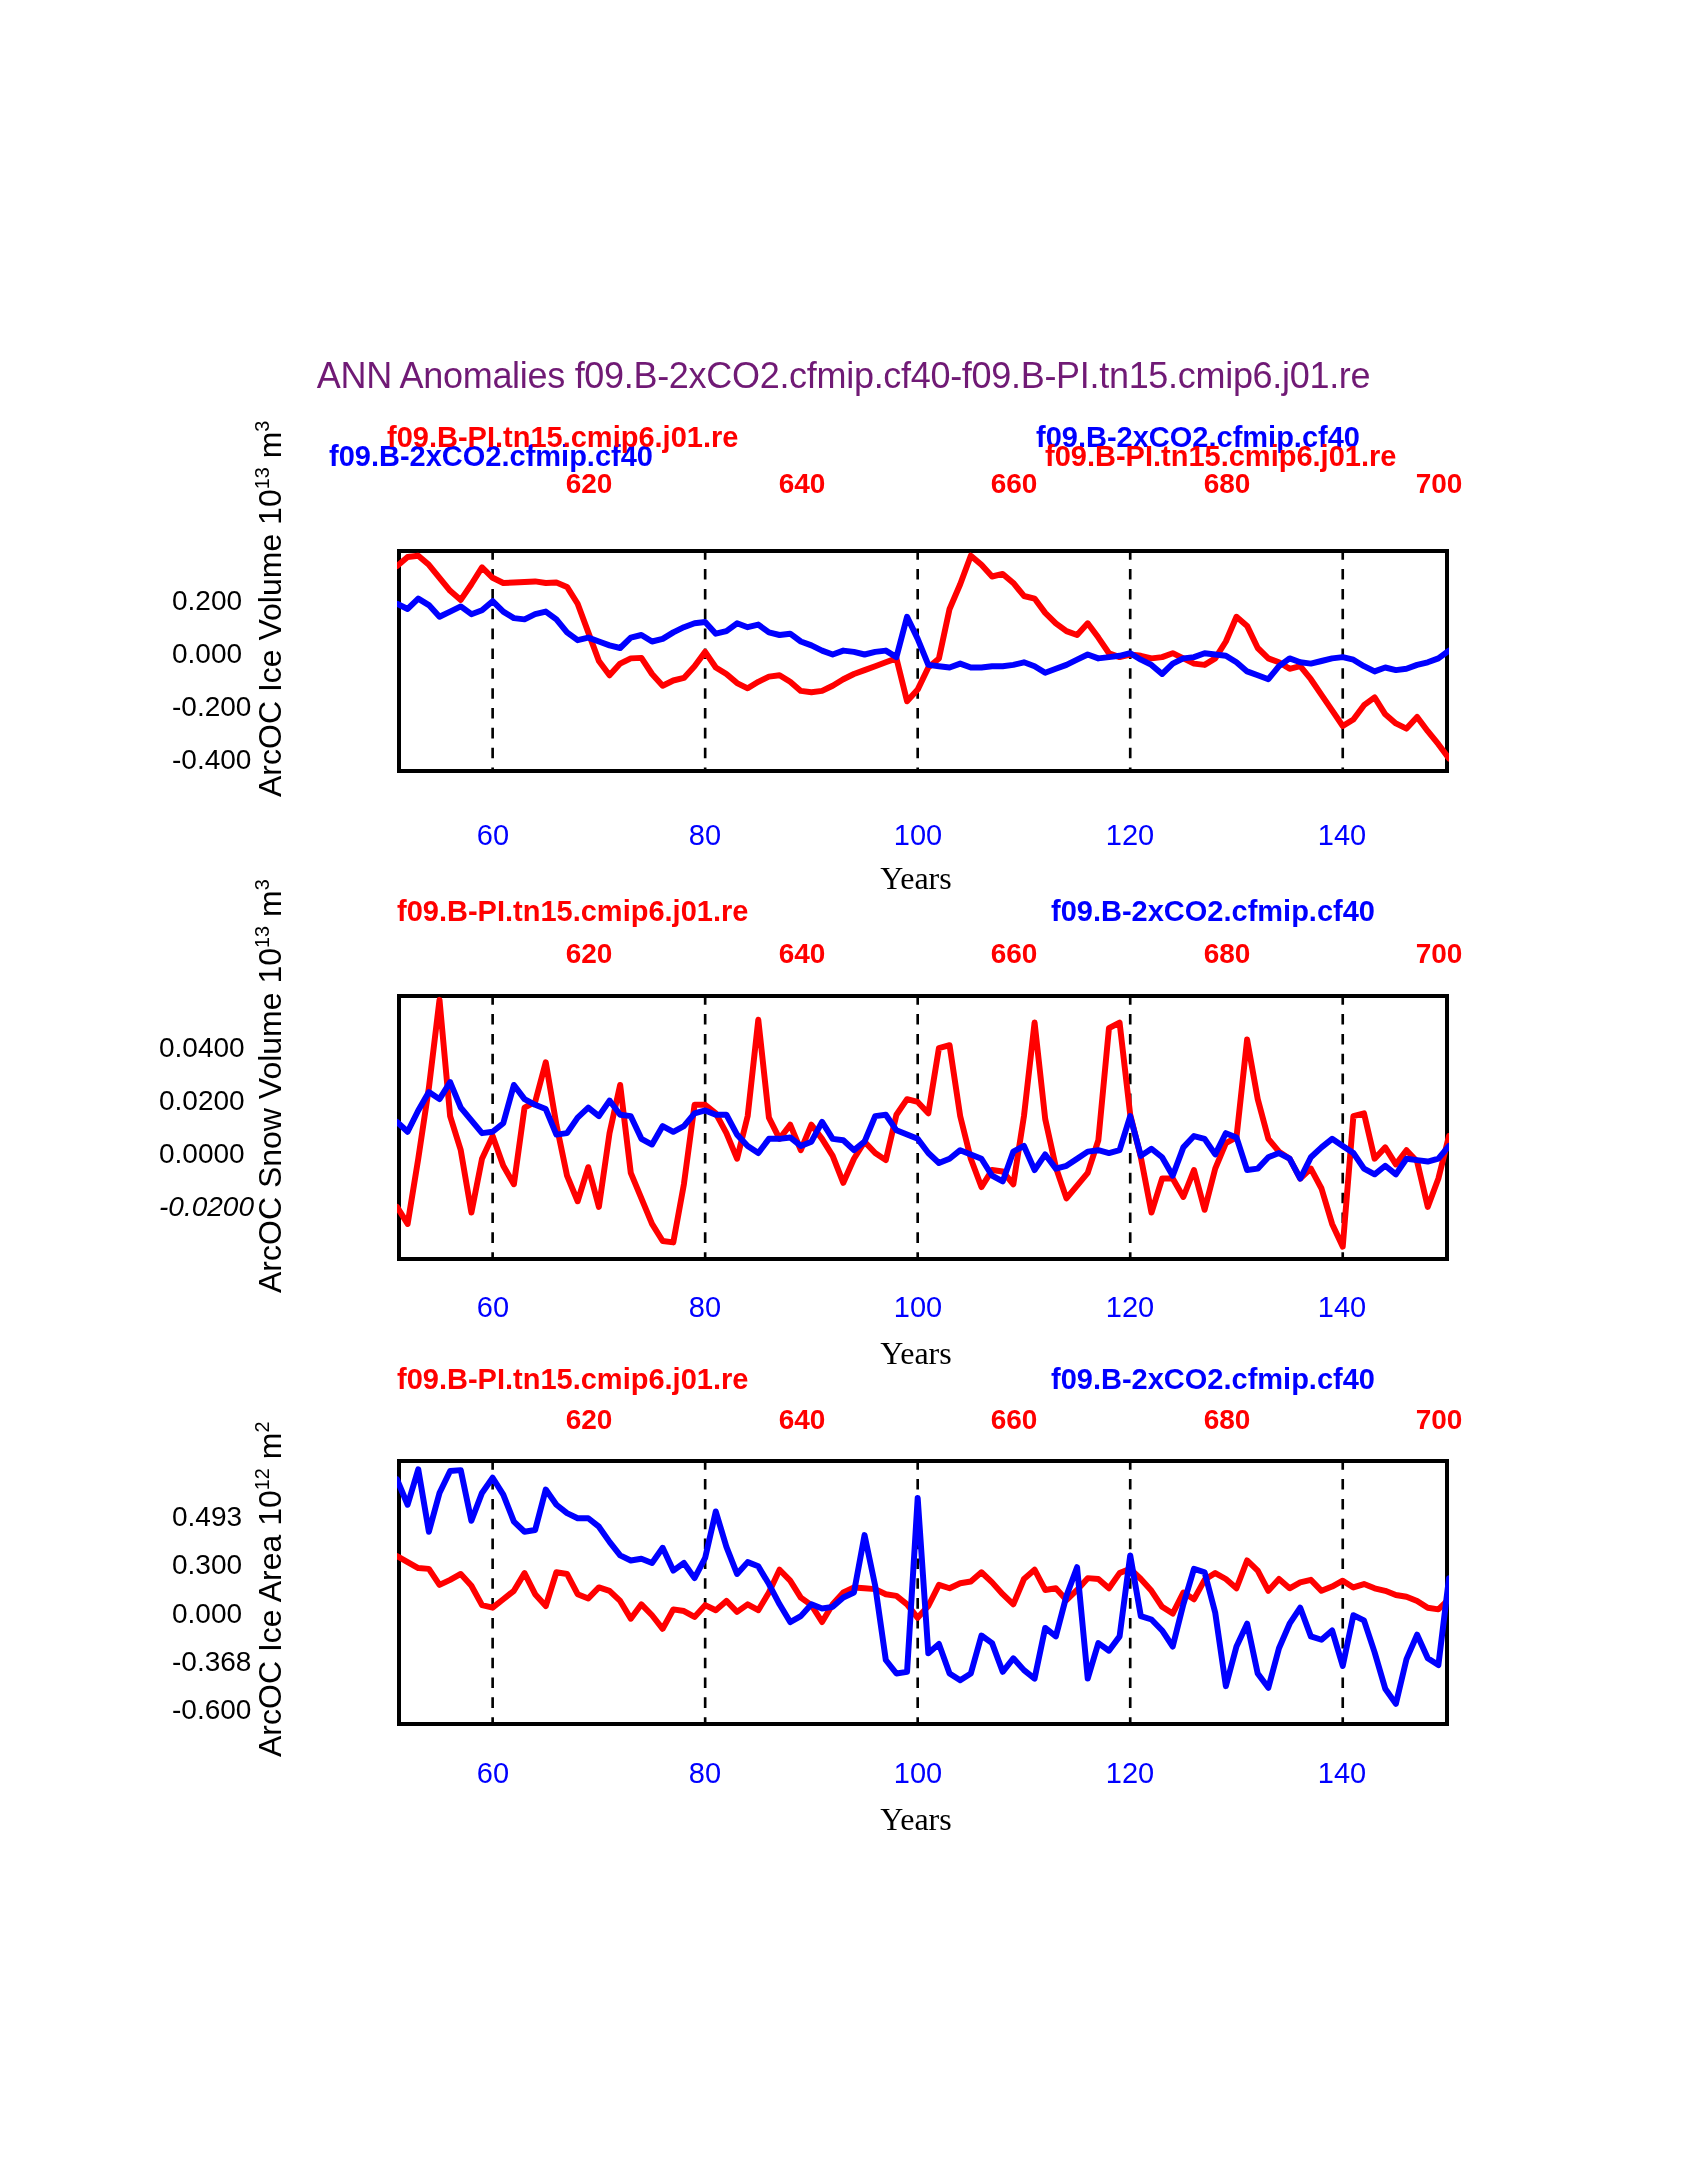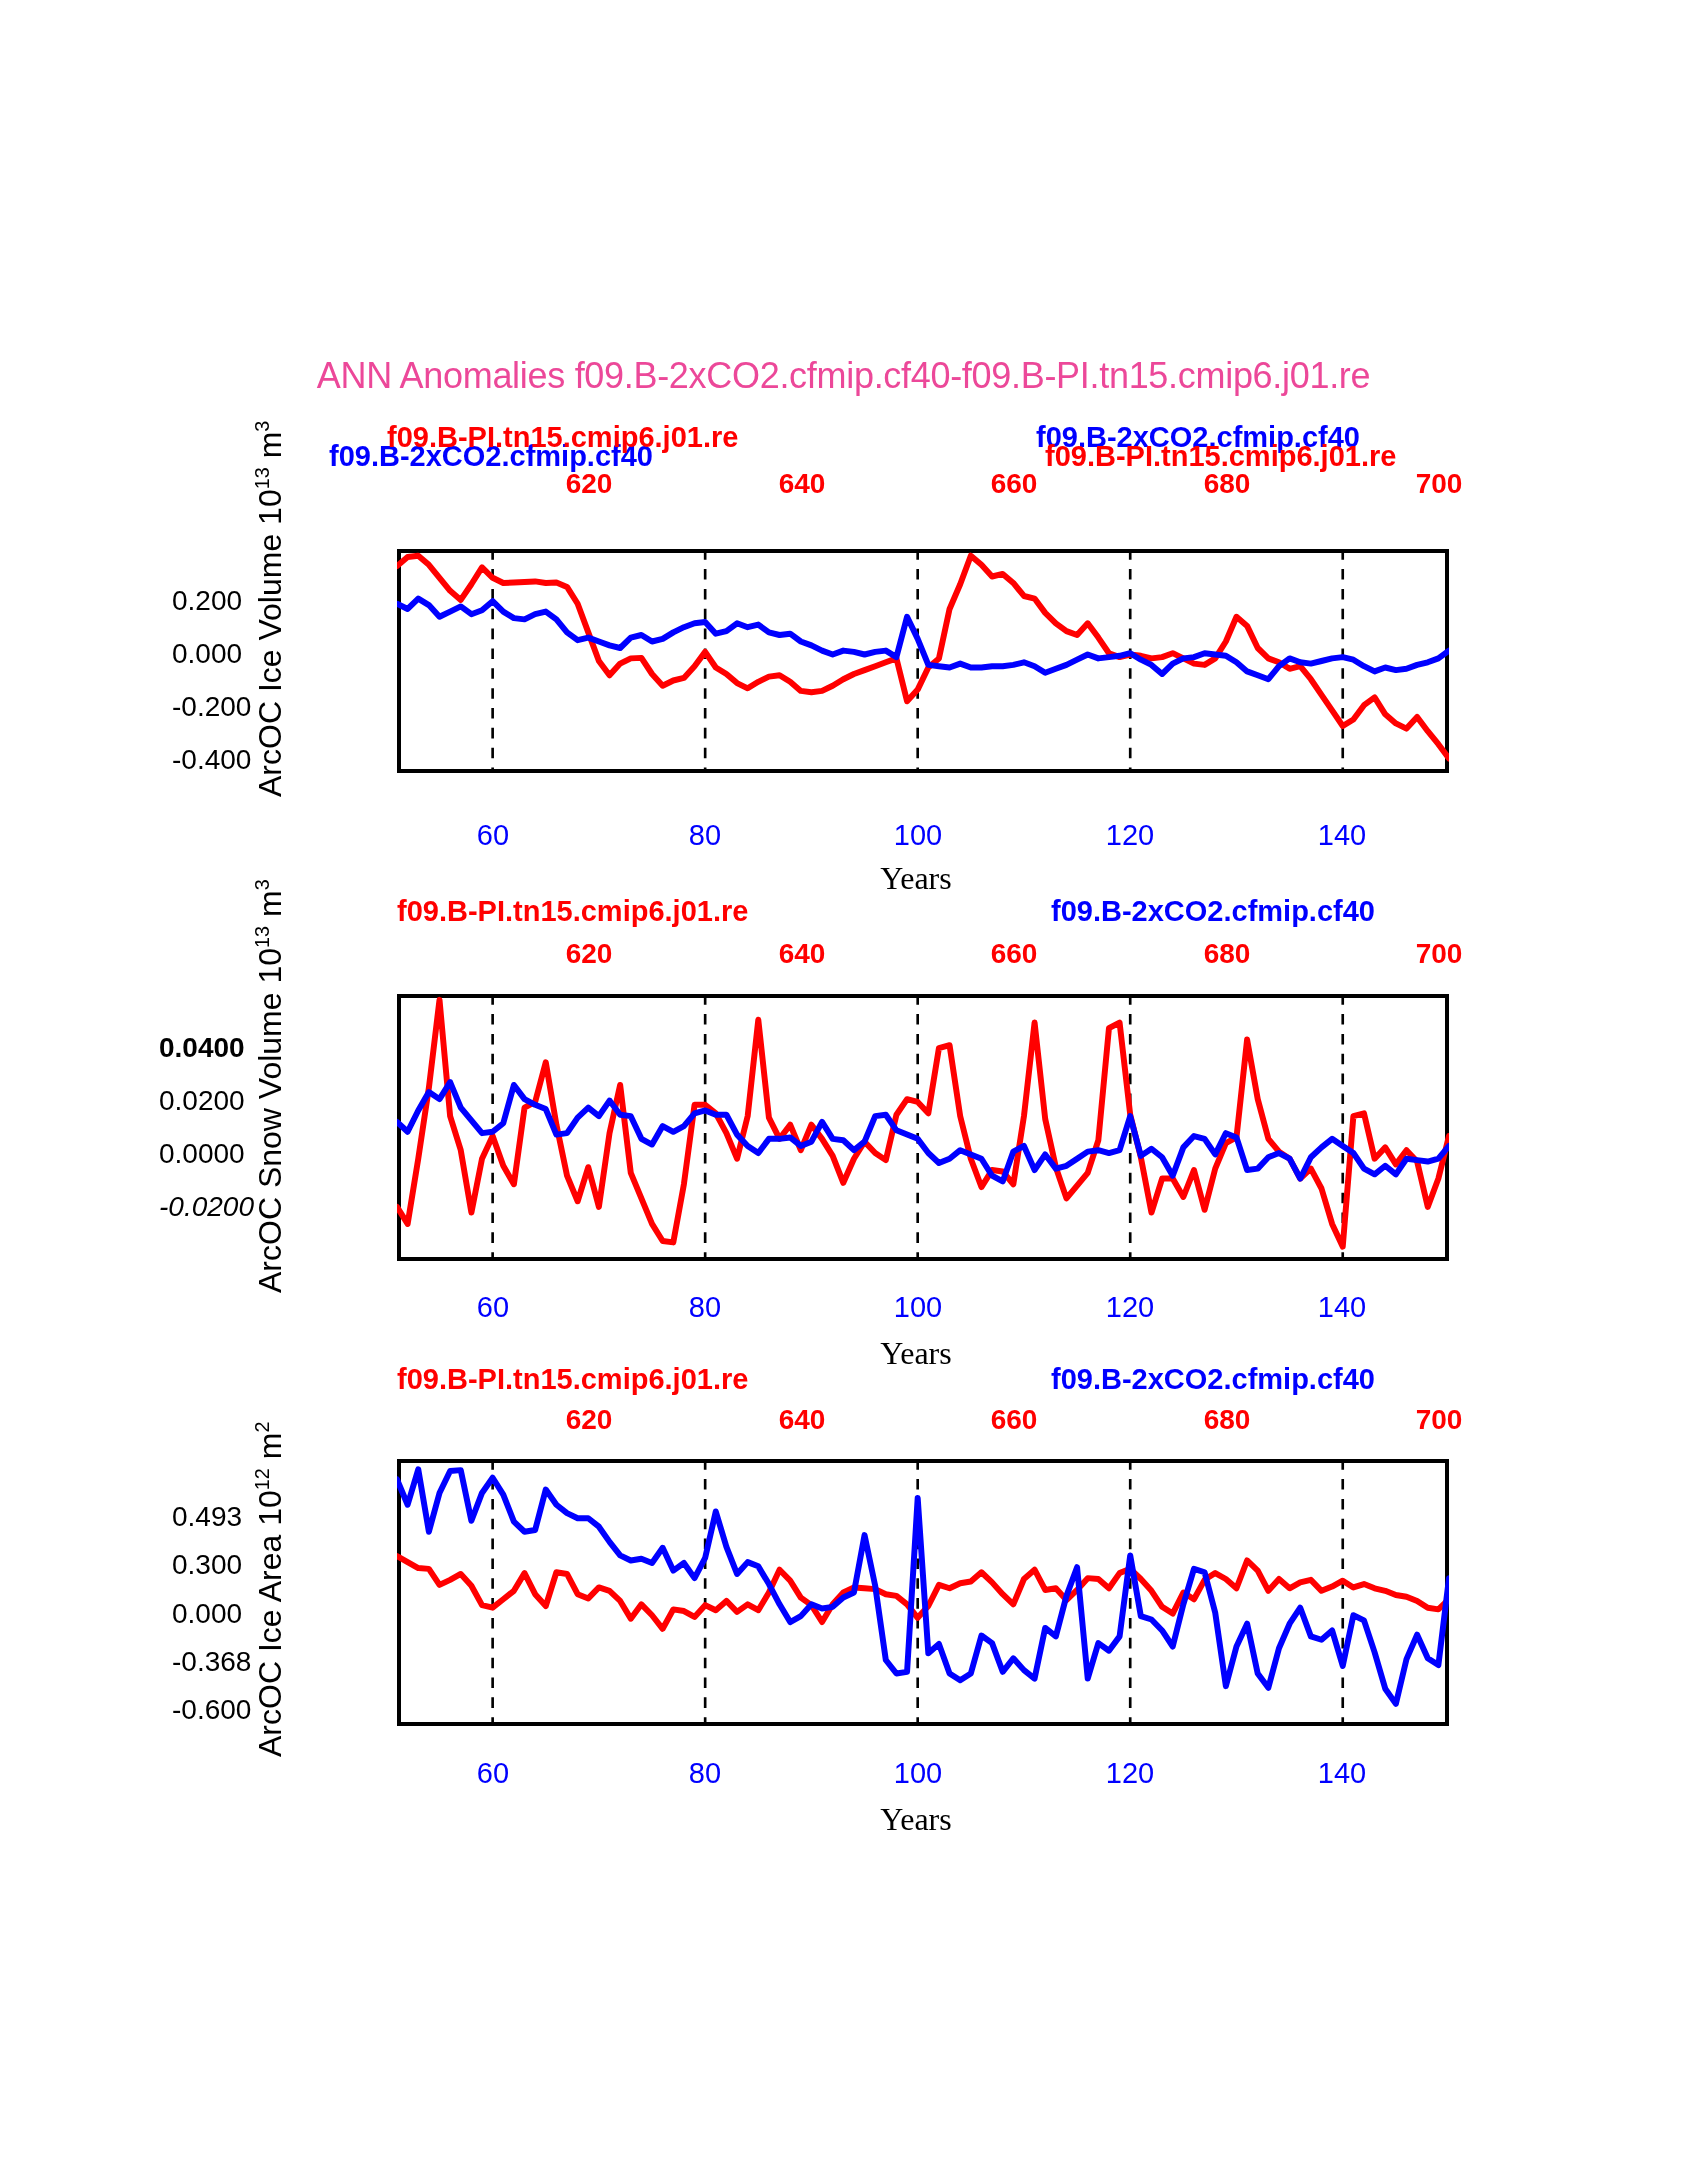--- a/index.html
+++ b/index.html
@@ -1,19 +1,19 @@
 <!DOCTYPE html>
 <html style="font-size:10.6px"><head>
 <meta charset="utf-8">
 <style>
   html,body{margin:0;padding:0;background:#fff;}
   body{width:1687px;height:2183px;font-family:"Liberation Sans",sans-serif;color:#000;position:relative;overflow:hidden;}
   .page{position:absolute;inset:0;background:#fff;}
 
-  .title{position:absolute;left:0;right:0;top:355px;text-align:center;font-size:36px;letter-spacing:-0.3px;color:#ec4899;white-space:nowrap;}
+  .title{position:absolute;left:0;right:0;top:355px;text-align:center;font-size:36px;letter-spacing:-0.3px;color:#701a75;white-space:nowrap;}
 
   .panel{position:absolute;left:0;top:0;}
   .frame{position:absolute;border:4.6px solid #000;box-sizing:border-box;background:#fff;}
 
   .svgwrap{position:absolute;}
   svg{display:block;}
 
   .hdr{position:absolute;font-weight:bold;font-size:29px;white-space:nowrap;}
   .hdr.red{color:#ff0000;}
   .hdr.blue{color:#0000ff;}
@@ -138,21 +138,21 @@
   <div class="panel">
     <div class="hdr red" style="left:397px;top:895px;">f09.B-PI.tn15.cmip6.j01.re</div>
     <div class="hdr blue" style="left:1051px;top:895px;">f09.B-2xCO2.cfmip.cf40</div>
 
     <div class="toplabel" style="left:589px;top:938px;">620</div>
     <div class="toplabel" style="left:802px;top:938px;">640</div>
     <div class="toplabel" style="left:1014px;top:938px;">660</div>
     <div class="toplabel" style="left:1227px;top:938px;">680</div>
     <div class="toplabel" style="left:1439px;top:938px;">700</div>
 
-    <div class="ytick" style="left:159px;top:1048px;width:205px;font-weight:bold;">0.0400</div>
+    <div class="ytick" style="left:159px;top:1048px;width:205px;">0.0400</div>
     <div class="ytick" style="left:159px;top:1101px;width:205px;">0.0200</div>
     <div class="ytick" style="left:159px;top:1154px;width:205px;">0.0000</div>
     <div class="ytick" style="left:159px;top:1207px;width:205px;font-style:italic;">-0.0200</div>
 
     <div class="yaxtitle" style="left:251px;top:1293px;">
       <span>ArcOC Snow Volume 10</span><span class="sup">13</span>&nbsp;<span>m</span><span class="sup">3</span>
     </div>
 
     <div class="frame" style="left:397px;top:994px;width:1052px;height:267px;"></div>
     <div class="svgwrap" style="left:397px;top:994px;">

